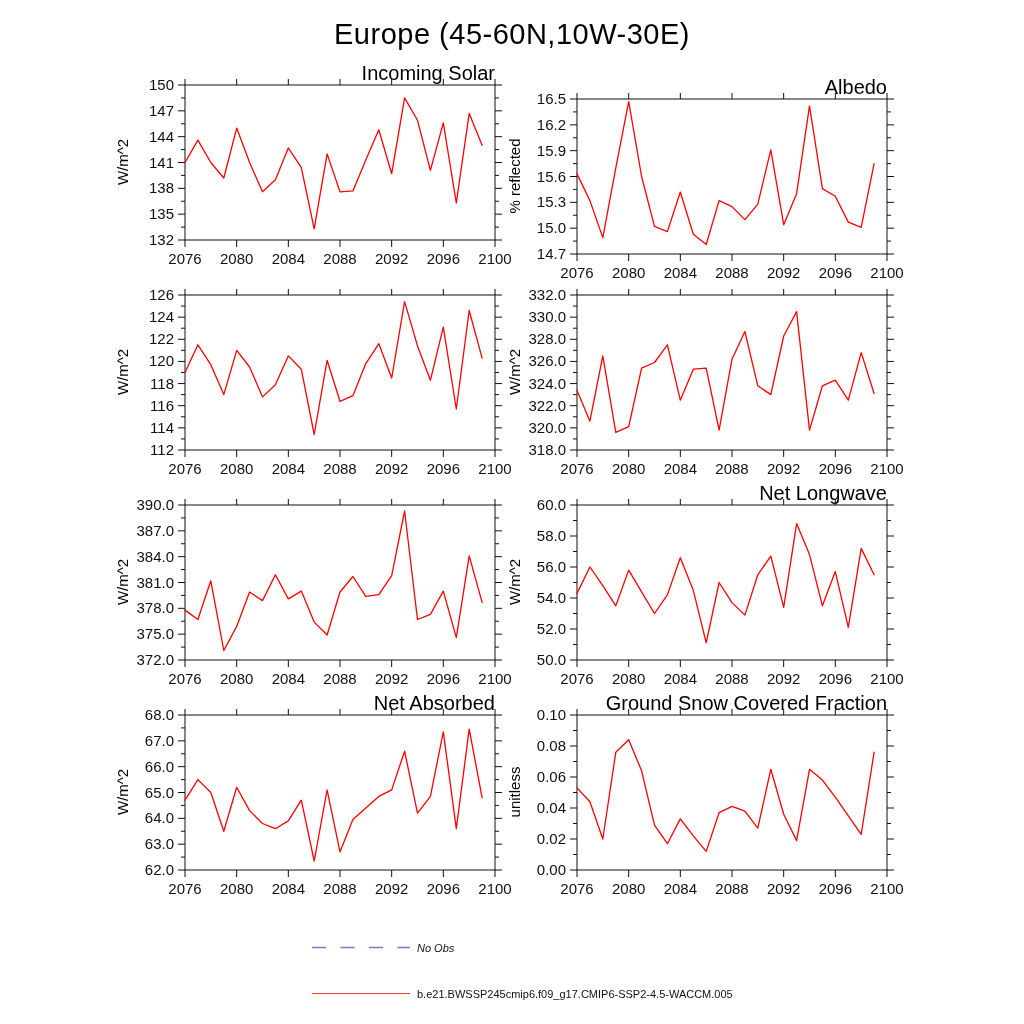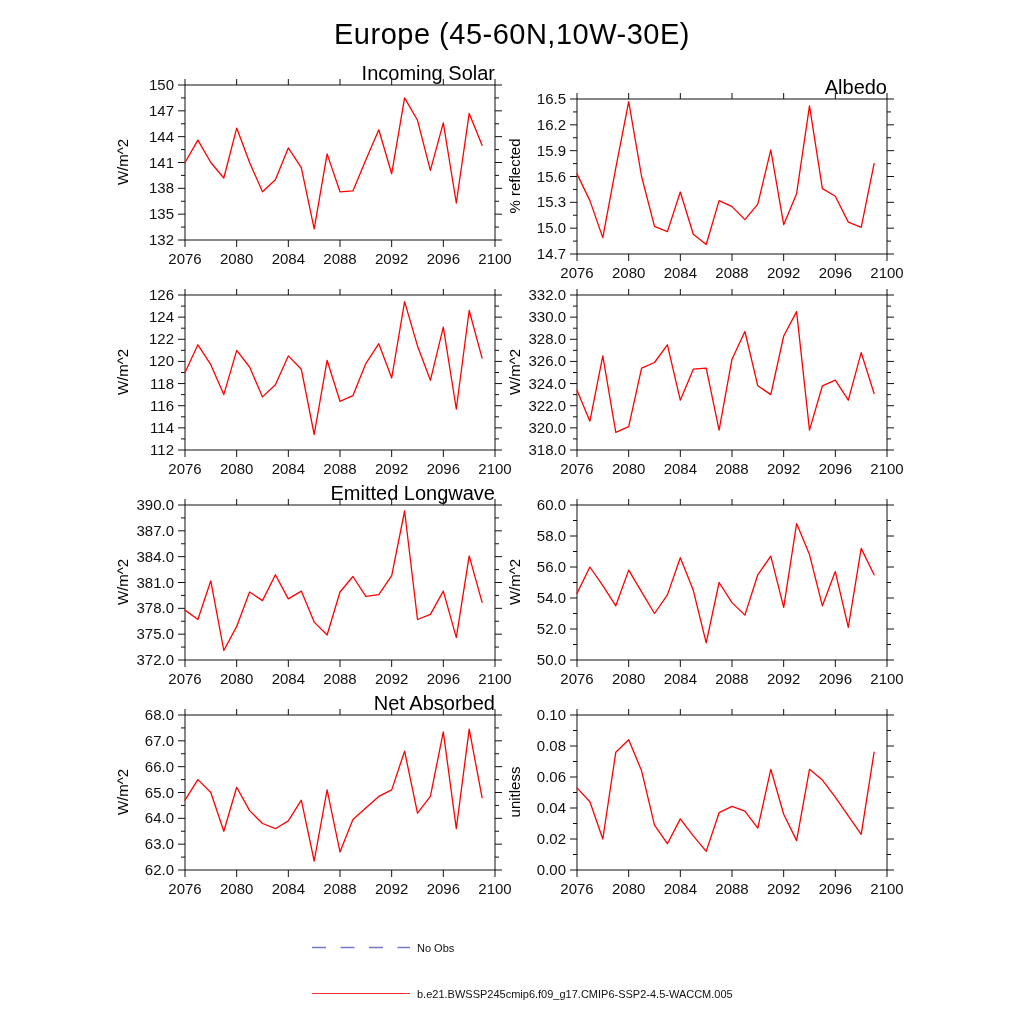--- a/index.html
+++ b/index.html
@@ -290,21 +290,20 @@
       <line x1="85" y1="46.07142857142857" x2="81" y2="46.07142857142857" stroke="#111111" stroke-width="1"></line>
       <line x1="395" y1="46.07142857142857" x2="399" y2="46.07142857142857" stroke="#111111" stroke-width="1"></line>
       <line x1="85" y1="35" x2="78" y2="35" stroke="#111111" stroke-width="1"></line>
       <line x1="395" y1="35" x2="402" y2="35" stroke="#111111" stroke-width="1"></line>
       <text x="74" y="40" text-anchor="end" class="tick">332.0</text>
       <polyline points="85.0,130.2 97.9,161.2 110.8,95.9 123.8,172.3 136.7,166.7 149.6,108.1 162.5,102.5 175.4,84.8 188.3,140.2 201.3,109.2 214.2,108.1 227.1,170.1 240.0,99.2 252.9,71.5 265.8,125.8 278.8,134.6 291.7,76.0 304.6,51.6 317.5,170.1 330.4,125.8 343.3,120.2 356.3,140.2 369.2,92.6 382.1,133.5" fill="none" stroke="#ff0000" stroke-width="1.3" stroke-linejoin="round" stroke-linecap="round"></polyline>
     </svg>
 </div>
 
 <div class="panel" style="left:100px; top:470px;">
-  <div class="ptitle">Emitted Longwave</div>
   <div class="ylab">W/m^2</div>
   <svg class="plot" width="430" height="215" viewBox="0 0 430 215">
       <rect x="85" y="35" width="310" height="155" fill="none" stroke="#111111" stroke-width="1"></rect>
       <line x1="85" y1="190" x2="85" y2="197" stroke="#111111" stroke-width="1"></line>
       <line x1="85" y1="35" x2="85" y2="29" stroke="#111111" stroke-width="1"></line>
       <text x="85" y="214" text-anchor="middle" class="tick">2076</text>
       <line x1="136.66666666666666" y1="190" x2="136.66666666666666" y2="197" stroke="#111111" stroke-width="1"></line>
       <line x1="136.66666666666666" y1="35" x2="136.66666666666666" y2="29" stroke="#111111" stroke-width="1"></line>
       <text x="136.66666666666666" y="214" text-anchor="middle" class="tick">2080</text>
       <line x1="188.33333333333331" y1="190" x2="188.33333333333331" y2="197" stroke="#111111" stroke-width="1"></line>
@@ -353,20 +352,21 @@
       <line x1="85" y1="47.916666666666664" x2="81" y2="47.916666666666664" stroke="#111111" stroke-width="1"></line>
       <line x1="395" y1="47.916666666666664" x2="399" y2="47.916666666666664" stroke="#111111" stroke-width="1"></line>
       <line x1="85" y1="35" x2="78" y2="35" stroke="#111111" stroke-width="1"></line>
       <line x1="395" y1="35" x2="402" y2="35" stroke="#111111" stroke-width="1"></line>
       <text x="74" y="40" text-anchor="end" class="tick">390.0</text>
       <polyline points="85.0,140.1 97.9,149.5 110.8,110.8 123.8,180.5 136.7,156.4 149.6,122.0 162.5,130.6 175.4,104.8 188.3,128.9 201.3,121.1 214.2,152.1 227.1,165.0 240.0,122.0 252.9,106.5 265.8,126.3 278.8,124.6 291.7,105.6 304.6,41.0 317.5,149.5 330.4,144.4 343.3,121.1 356.3,167.6 369.2,85.8 382.1,132.3" fill="none" stroke="#ff0000" stroke-width="1.3" stroke-linejoin="round" stroke-linecap="round"></polyline>
     </svg>
 </div>
 
 <div class="panel" style="left:492px; top:470px;">
+  <div class="ptitle">Net Longwave</div>
   <div class="ylab">W/m^2</div>
   <svg class="plot" width="430" height="215" viewBox="0 0 430 215">
       <rect x="85" y="35" width="310" height="155" fill="none" stroke="#111111" stroke-width="1"></rect>
       <line x1="85" y1="190" x2="85" y2="197" stroke="#111111" stroke-width="1"></line>
       <line x1="85" y1="35" x2="85" y2="29" stroke="#111111" stroke-width="1"></line>
       <text x="85" y="214" text-anchor="middle" class="tick">2076</text>
       <line x1="136.66666666666666" y1="190" x2="136.66666666666666" y2="197" stroke="#111111" stroke-width="1"></line>
       <line x1="136.66666666666666" y1="35" x2="136.66666666666666" y2="29" stroke="#111111" stroke-width="1"></line>
       <text x="136.66666666666666" y="214" text-anchor="middle" class="tick">2080</text>
       <line x1="188.33333333333331" y1="190" x2="188.33333333333331" y2="197" stroke="#111111" stroke-width="1"></line>
@@ -473,20 +473,21 @@
       <line x1="85" y1="47.916666666666664" x2="81" y2="47.916666666666664" stroke="#111111" stroke-width="1"></line>
       <line x1="395" y1="47.916666666666664" x2="399" y2="47.916666666666664" stroke="#111111" stroke-width="1"></line>
       <line x1="85" y1="35" x2="78" y2="35" stroke="#111111" stroke-width="1"></line>
       <line x1="395" y1="35" x2="402" y2="35" stroke="#111111" stroke-width="1"></line>
       <text x="74" y="40" text-anchor="end" class="tick">68.0</text>
       <polyline points="85.0,120.2 97.9,99.6 110.8,112.5 123.8,151.3 136.7,107.3 149.6,130.6 162.5,143.5 175.4,148.7 188.3,140.9 201.3,120.2 214.2,181.0 227.1,109.9 240.0,171.9 252.9,139.6 265.8,128.0 278.8,116.4 291.7,109.9 304.6,71.2 317.5,133.2 330.4,116.4 343.3,51.8 356.3,148.7 369.2,49.2 382.1,117.7" fill="none" stroke="#ff0000" stroke-width="1.3" stroke-linejoin="round" stroke-linecap="round"></polyline>
     </svg>
 </div>
 
 <div class="panel" style="left:492px; top:680px;">
+  <div class="ptitle">Ground Snow Covered Fraction</div>
   <div class="ylab">unitless</div>
   <svg class="plot" width="430" height="215" viewBox="0 0 430 215">
       <rect x="85" y="35" width="310" height="155" fill="none" stroke="#111111" stroke-width="1"></rect>
       <line x1="85" y1="190" x2="85" y2="197" stroke="#111111" stroke-width="1"></line>
       <line x1="85" y1="35" x2="85" y2="29" stroke="#111111" stroke-width="1"></line>
       <text x="85" y="214" text-anchor="middle" class="tick">2076</text>
       <line x1="136.66666666666666" y1="190" x2="136.66666666666666" y2="197" stroke="#111111" stroke-width="1"></line>
       <line x1="136.66666666666666" y1="35" x2="136.66666666666666" y2="29" stroke="#111111" stroke-width="1"></line>
       <text x="136.66666666666666" y="214" text-anchor="middle" class="tick">2080</text>
       <line x1="188.33333333333331" y1="190" x2="188.33333333333331" y2="197" stroke="#111111" stroke-width="1"></line>
@@ -529,21 +530,21 @@
       <text x="74" y="71" text-anchor="end" class="tick">0.08</text>
       <line x1="85" y1="50.500000000000014" x2="81" y2="50.500000000000014" stroke="#111111" stroke-width="1"></line>
       <line x1="395" y1="50.500000000000014" x2="399" y2="50.500000000000014" stroke="#111111" stroke-width="1"></line>
       <line x1="85" y1="35" x2="78" y2="35" stroke="#111111" stroke-width="1"></line>
       <line x1="395" y1="35" x2="402" y2="35" stroke="#111111" stroke-width="1"></line>
       <text x="74" y="40" text-anchor="end" class="tick">0.10</text>
       <polyline points="85.0,107.9 97.9,121.8 110.8,159.0 123.8,72.2 136.7,59.8 149.6,90.8 162.5,145.1 175.4,163.7 188.3,138.9 201.3,155.9 214.2,171.4 227.1,132.7 240.0,126.4 252.9,131.1 265.8,148.2 278.8,89.3 291.7,134.2 304.6,160.6 317.5,89.3 330.4,100.1 343.3,117.2 356.3,135.8 369.2,154.4 382.1,72.2" fill="none" stroke="#ff0000" stroke-width="1.3" stroke-linejoin="round" stroke-linecap="round"></polyline>
     </svg>
 </div>
 
-<div class="legend-row" style="top:941px;">
+<div class="legend-row" style="top:941px;font-style:italic;">
   <svg width="102" height="13">
     <line x1="2" y1="6.5" x2="100" y2="6.5" stroke-width="1.4" stroke-dasharray="14 14.5" stroke="#7777cc"></line>
   </svg>
   <span class="legend-label">No Obs</span>
 </div>
 
 <div class="legend-row" style="top:987px;">
   <svg width="102" height="13">
     <line x1="2" y1="6.5" x2="100" y2="6.5" stroke-width="1.2" stroke="#ff3333"></line>
   </svg>

